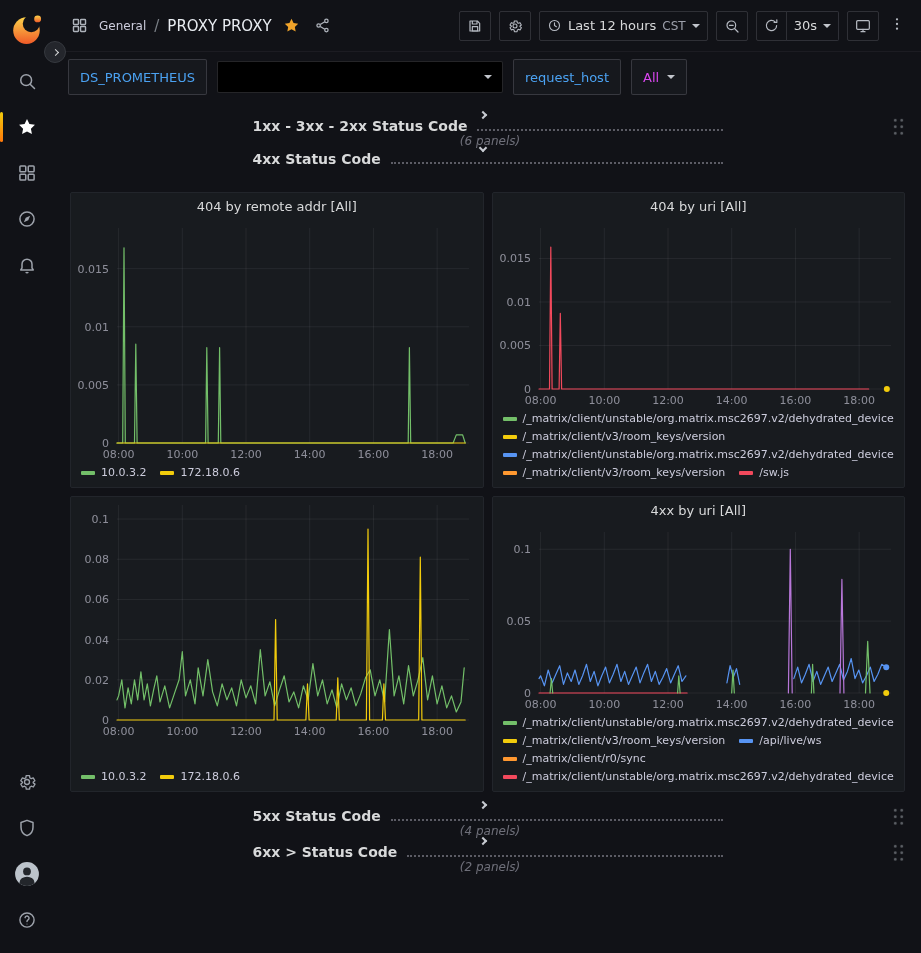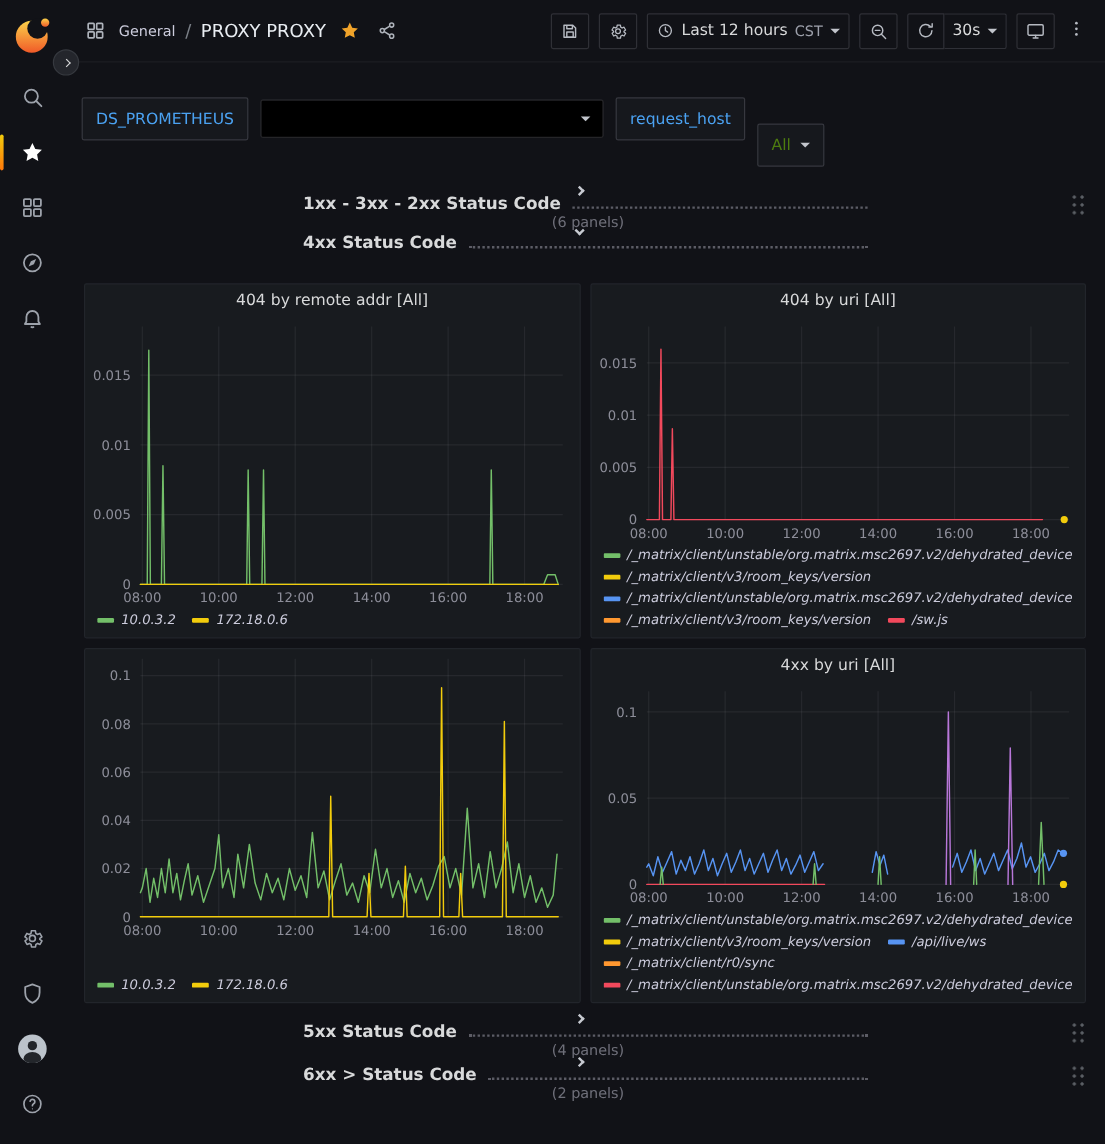--- a/index.html
+++ b/index.html
@@ -49,48 +49,48 @@
   .group .icon-btn + .icon-btn { border-left: none; border-radius: 0 2px 2px 0; }
   .group .icon-btn:first-child { border-radius: 2px 0 0 2px; }
   .kebab-btn { border: none; background: none; color: #b6bac2; cursor: pointer; padding: 4px 2px; }
 
   
   .varbar { flex: none; display: flex; align-items: center; gap: 10px; padding: 7px 14px 9px; }
   .var-chip { height: 36px; display: inline-flex; align-items: center; gap: 8px; padding: 0 11px;
     background: #16181d; border: 1px solid rgba(204,204,220,0.18); border-radius: 2px;
     font-size: 13px; font-weight: 500; cursor: pointer; font-family: inherit; }
   .var-chip.bluetext { color: #4ba2f2; }
-  .var-chip.whitetext { color: #4d7c0f; margin-top: 44px; }
+  .var-chip.whitetext { color: #d946ef; }
   .var-black { width: 286px; height: 32px; background: #000; border: 1px solid rgba(204,204,220,0.18);
     border-radius: 2px; display: flex; align-items: center; justify-content: flex-end; padding: 0 10px; cursor: pointer; }
   .caret { width: 0; height: 0; border-left: 4px solid transparent; border-right: 4px solid transparent;
     border-top: 4px solid #c2c5cc; display: inline-block; }
 
   
   .dash { flex: 1; min-height: 0; padding: 4px 16px 0; overflow: hidden; }
   .row-head { display: flex; align-items: center; height: 30px; margin: 4px 0 6px; cursor: pointer; position: relative; flex-direction: column; }
   .chevbox { width: 24px; display: flex; justify-content: flex-start; padding-left: 4px; color: #c7cad1; }
   .row-lead { display: flex; align-items: baseline; width: 470px; min-width: 0; }
   .row-title { font-size: 14px; font-weight: 700; color: #d8d9da; margin-right: 10px; white-space: nowrap; }
   .row-dots { flex: 1; border-bottom: 2px dotted rgba(204,204,220,0.4); height: 11px; }
-  .row-count { font-size: 12px; color: rgba(204,204,220,0.5); margin-left: 5px; white-space: nowrap; text-align: center; }
+  .row-count { font-size: 12px; font-style: italic; color: rgba(204,204,220,0.5); margin-left: 5px; white-space: nowrap; text-align: center; }
   .row-drag { position: absolute; right: 0; top: 50%; transform: translateY(-50%); width: 13px; height: 20px;
     background-image: radial-gradient(circle, #5c6066 1.2px, transparent 1.45px);
     background-size: 6.5px 6.5px; cursor: grab; }
 
   
   .grid2 { display: grid; grid-template-columns: 1fr 1fr; gap: 8px; margin: 14px 0 10px; }
   .panel { background: #181b1f; border: 1px solid #22252b; border-radius: 2px; height: 296px;
     display: flex; flex-direction: column; overflow: hidden; }
   .panel-title { height: 27px; flex: none; display: flex; align-items: center; justify-content: center;
     font-size: 13px; font-weight: 500; color: #d8d9da; cursor: pointer; white-space: nowrap; }
   .chart-box { flex: 1; min-height: 0; cursor: crosshair; }
   .legend { flex: none; max-height: 78px; overflow: hidden; padding: 1px 10px 5px; }
   .legend-row { display: flex; gap: 14px; line-height: 18px; white-space: nowrap; overflow: hidden; }
-  .legend-item { display: inline-flex; align-items: center; gap: 6px; font-size: 11px; color: #ccccdc; cursor: pointer; flex: none; font-style: italic; }
+  .legend-item { display: inline-flex; align-items: center; gap: 6px; font-size: 11px; color: #ccccdc; cursor: pointer; flex: none; }
   .swatch { width: 14px; height: 4px; border-radius: 1px; flex: none; }
 
   svg.chart text { font-family: "DejaVu Sans", "Liberation Sans", sans-serif; }
 </style>
 </head>
 <body>
 
 <div class="app">
 
   <aside class="sidebar">

